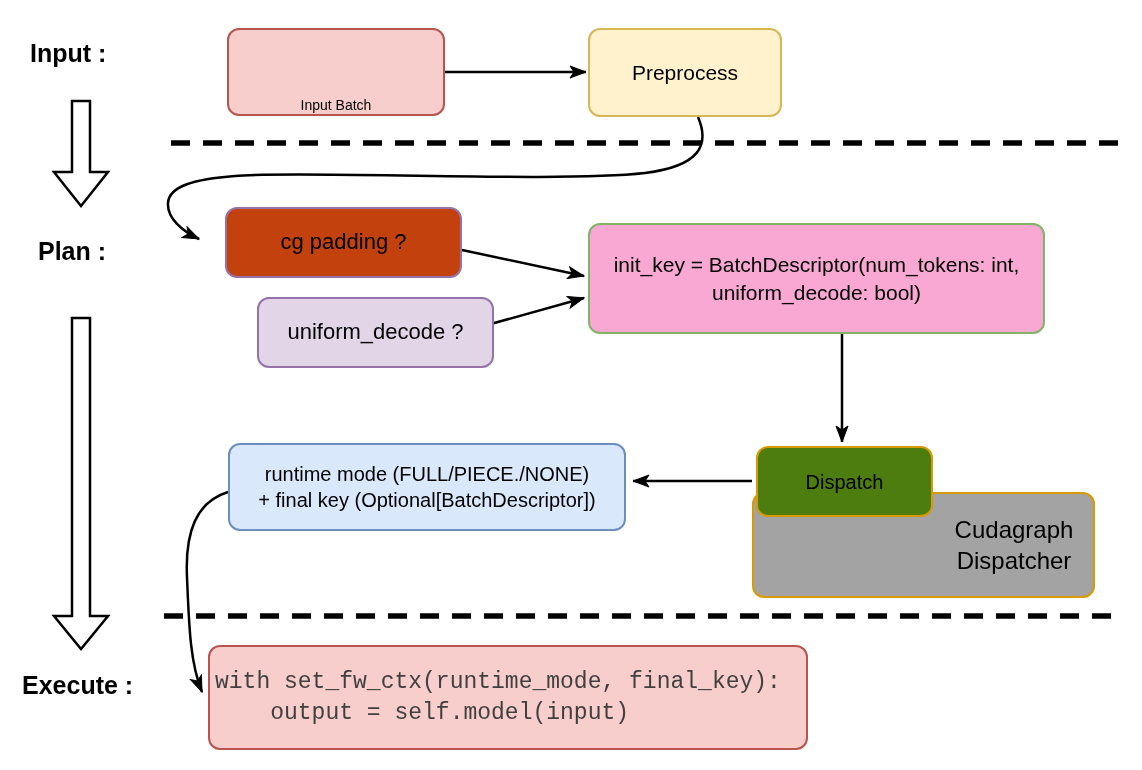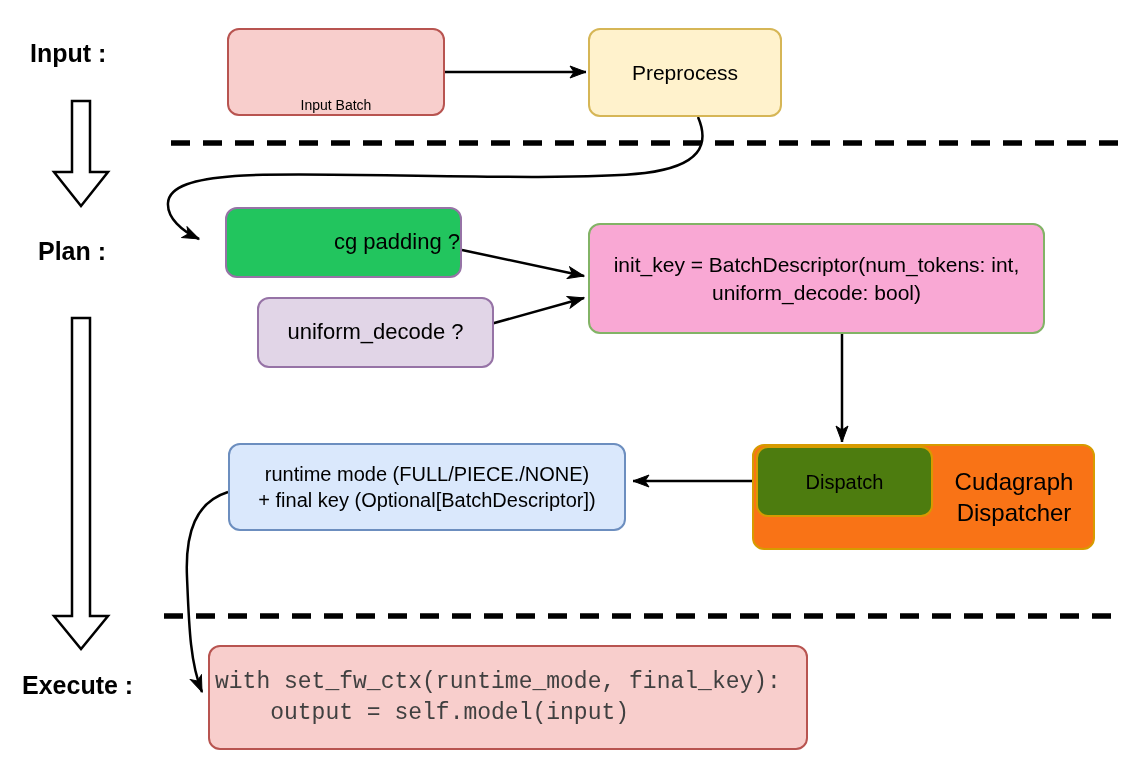--- a/index.html
+++ b/index.html
@@ -73,34 +73,34 @@
   <div class="stage-label" id="l-execute">Execute :</div>
 
   <div class="node" id="n-input-batch" style="background-color: rgb(248, 206, 204); border-color: rgb(184, 84, 80);">
     <span>Input Batch</span>
   </div>
 
   <div class="node" id="n-preprocess" style="background-color: rgb(255, 242, 204); border-color: rgb(214, 182, 86);">
     <span>Preprocess</span>
   </div>
 
-  <div class="node" id="n-cg-padding" style="background-color: #22c55e; border-color: rgb(150, 115, 166); align-items: flex-end;">
+  <div class="node" id="n-cg-padding" style="background-color: #c2410c; border-color: rgb(150, 115, 166);">
     <span>cg padding ?</span>
   </div>
 
   <div class="node" id="n-uniform-decode" style="background-color: rgb(225, 213, 231); border-color: rgb(150, 115, 166); margin-left: 32px;">
     <span>uniform_decode ?</span>
   </div>
 
   <div class="node" id="n-init-key" style="background-color: #f9a8d4; border-color: rgb(130, 179, 102);">
     <div>init_key = BatchDescriptor(num_tokens: int,</div>
     <div>uniform_decode: bool)</div>
   </div>
 
-  <div class="node" id="n-dispatcher" style="background-color: #f97316; border-color: rgb(215, 155, 0);">
+  <div class="node" id="n-dispatcher" style="background-color: #a3a3a3; border-color: rgb(215, 155, 0); margin-top: 48px;">
     <div class="dd-text">
       <div>Cudagraph</div>
       <div>Dispatcher</div>
     </div>
   </div>
 
   <div class="node" id="n-dispatch" style="background-color: #4d7c0f; border-color: rgb(215, 155, 0);">
     <span>Dispatch</span>
   </div>
 

